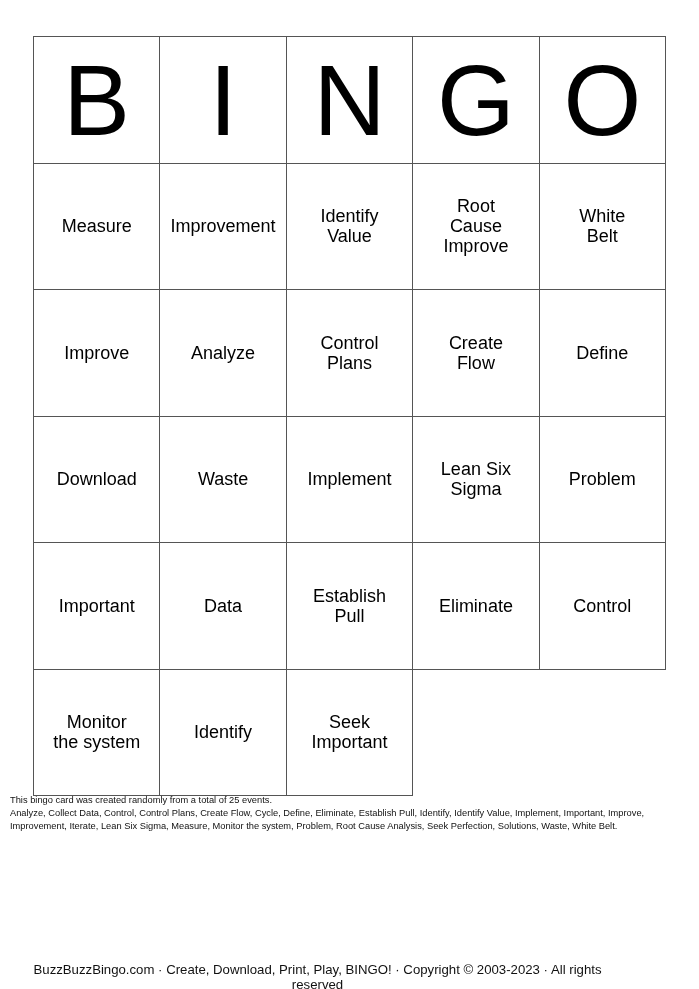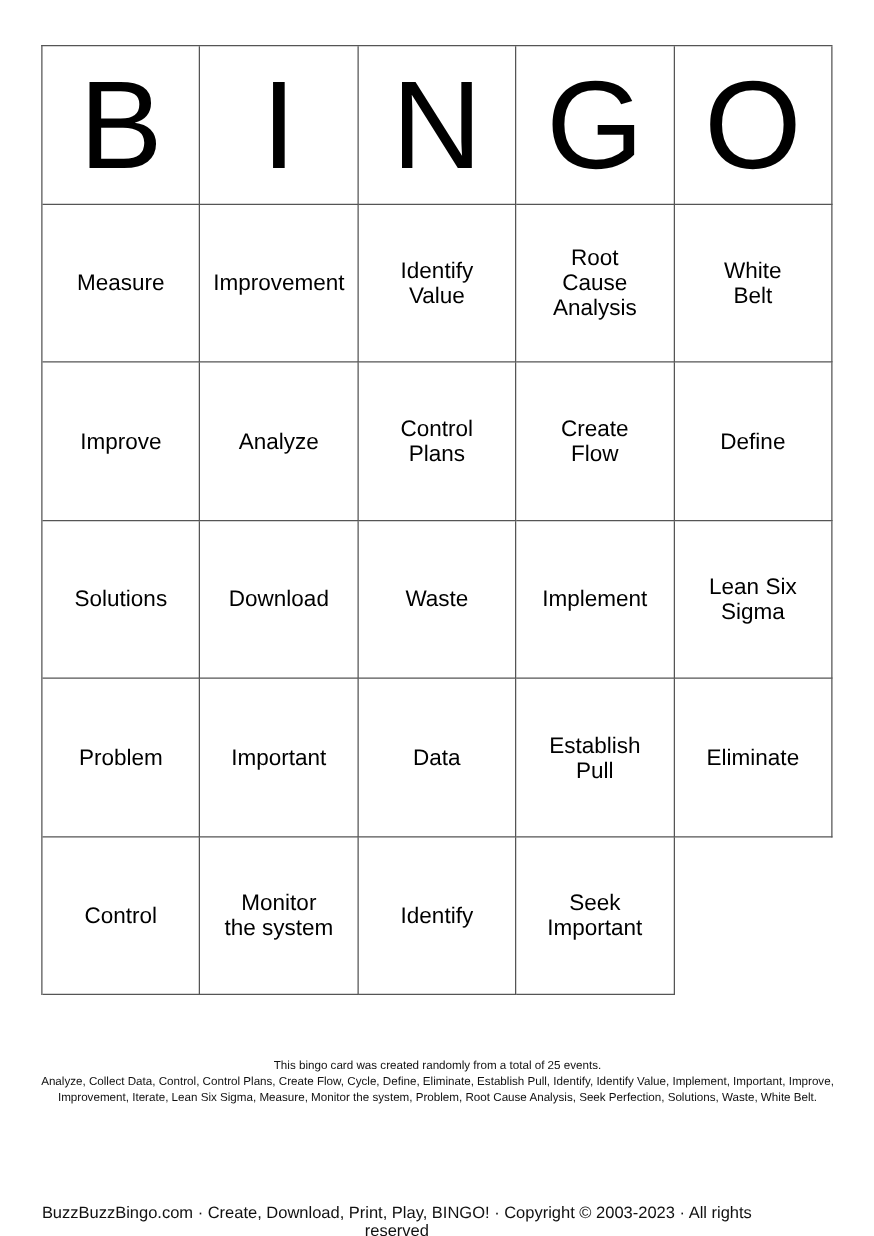--- a/index.html
+++ b/index.html
@@ -6,52 +6,51 @@
   body { width: 699px; height: 989px; position: relative; overflow: hidden;
          font-family: "Liberation Sans", sans-serif; color: #000; }
   .card { position: absolute; left: 33px; top: 36px; width: 633px; height: 760px;
           display: grid; grid-template-columns: repeat(5, 1fr);
           grid-template-rows: repeat(6, 1fr);
           border-top: 1px solid #555; border-left: 1px solid #555; box-sizing: border-box; }
   .cell { border-right: 1px solid #555; border-bottom: 1px solid #555;
           display: flex; align-items: center; justify-content: center; text-align: center;
           box-sizing: border-box; padding: 4px; font-size: 18px; line-height: 20px; white-space: pre-line; }
   .head { font-size: 100px; line-height: 100px; padding-top: 4px; }
-  .note { position: absolute; left: 10px; top: 846px; width: 680px; font-size: 9.3px; line-height: 13px; color: #111; text-align: center; }
+  .note { position: absolute; left: 10px; top: 794px; width: 680px; font-size: 9.3px; line-height: 13px; color: #111; }
   .footer { position: absolute; left: 0; width: 581px; top: 962px; text-align: center; font-size: 13.2px; color: #111; padding-left: 27px; }
 </style>
 </head>
 <body>
 
 <div class="card">
   <div class="cell head">B</div>
   <div class="cell head">I</div>
   <div class="cell head">N</div>
   <div class="cell head">G</div>
   <div class="cell head">O</div>
 
   <div class="cell">Measure</div>
   <div class="cell">Improvement</div>
   <div class="cell">Identify
 Value</div>
   <div class="cell">Root
 Cause
-Analysis</div>
+Improve</div>
 
   <div class="cell">White
 Belt</div>
   <div class="cell">Improve</div>
   <div class="cell">Analyze</div>
   <div class="cell">Control
 Plans</div>
   <div class="cell">Create
 Flow</div>
 
   <div class="cell">Define</div>
-  <div class="cell">Solutions</div>
   <div class="cell">Download</div>
   <div class="cell">Waste</div>
   <div class="cell">Implement</div>
 
   <div class="cell">Lean Six
 Sigma</div>
   <div class="cell">Problem</div>
   <div class="cell">Important</div>
   <div class="cell">Data</div>
   <div class="cell">Establish

